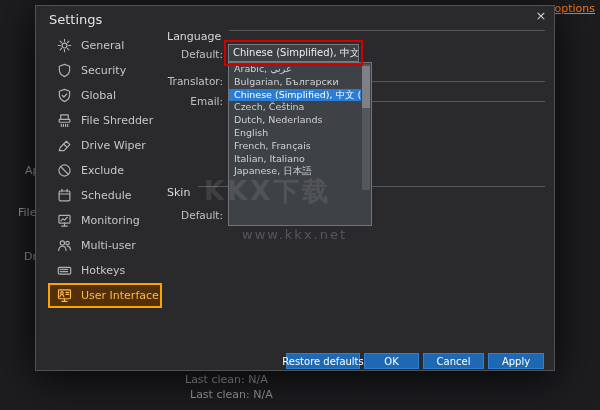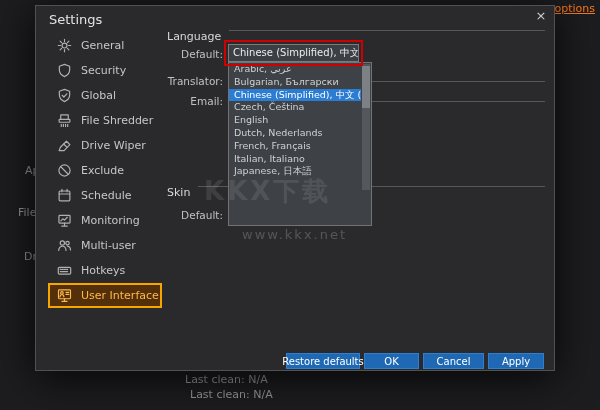--- a/index.html
+++ b/index.html
@@ -232,22 +232,22 @@
     <div class="field" id="field-translator"></div>
 
     <div class="row-label" id="lbl-email">Email:</div>
     <div class="field" id="field-email"></div>
 
     <div class="droplist">
       <div class="opt">Arabic, عربي</div>
       <div class="opt">Bulgarian, Български</div>
       <div class="opt selected">Chinese (Simplified), 中文 (简体)</div>
       <div class="opt">Czech, Čeština</div>
+      <div class="opt">Dutch, Nederlands</div>
       <div class="opt">English</div>
-      <div class="opt">Dutch, Nederlands</div>
       <div class="opt">French, Français</div>
       <div class="opt">Italian, Italiano</div>
       <div class="opt">Japanese, 日本語</div>
       <div class="scrollbar">
         <div class="thumb"></div>
       </div>
     </div>
 
     <div class="sec-header" id="sec-skin">
       <span>Skin</span>

